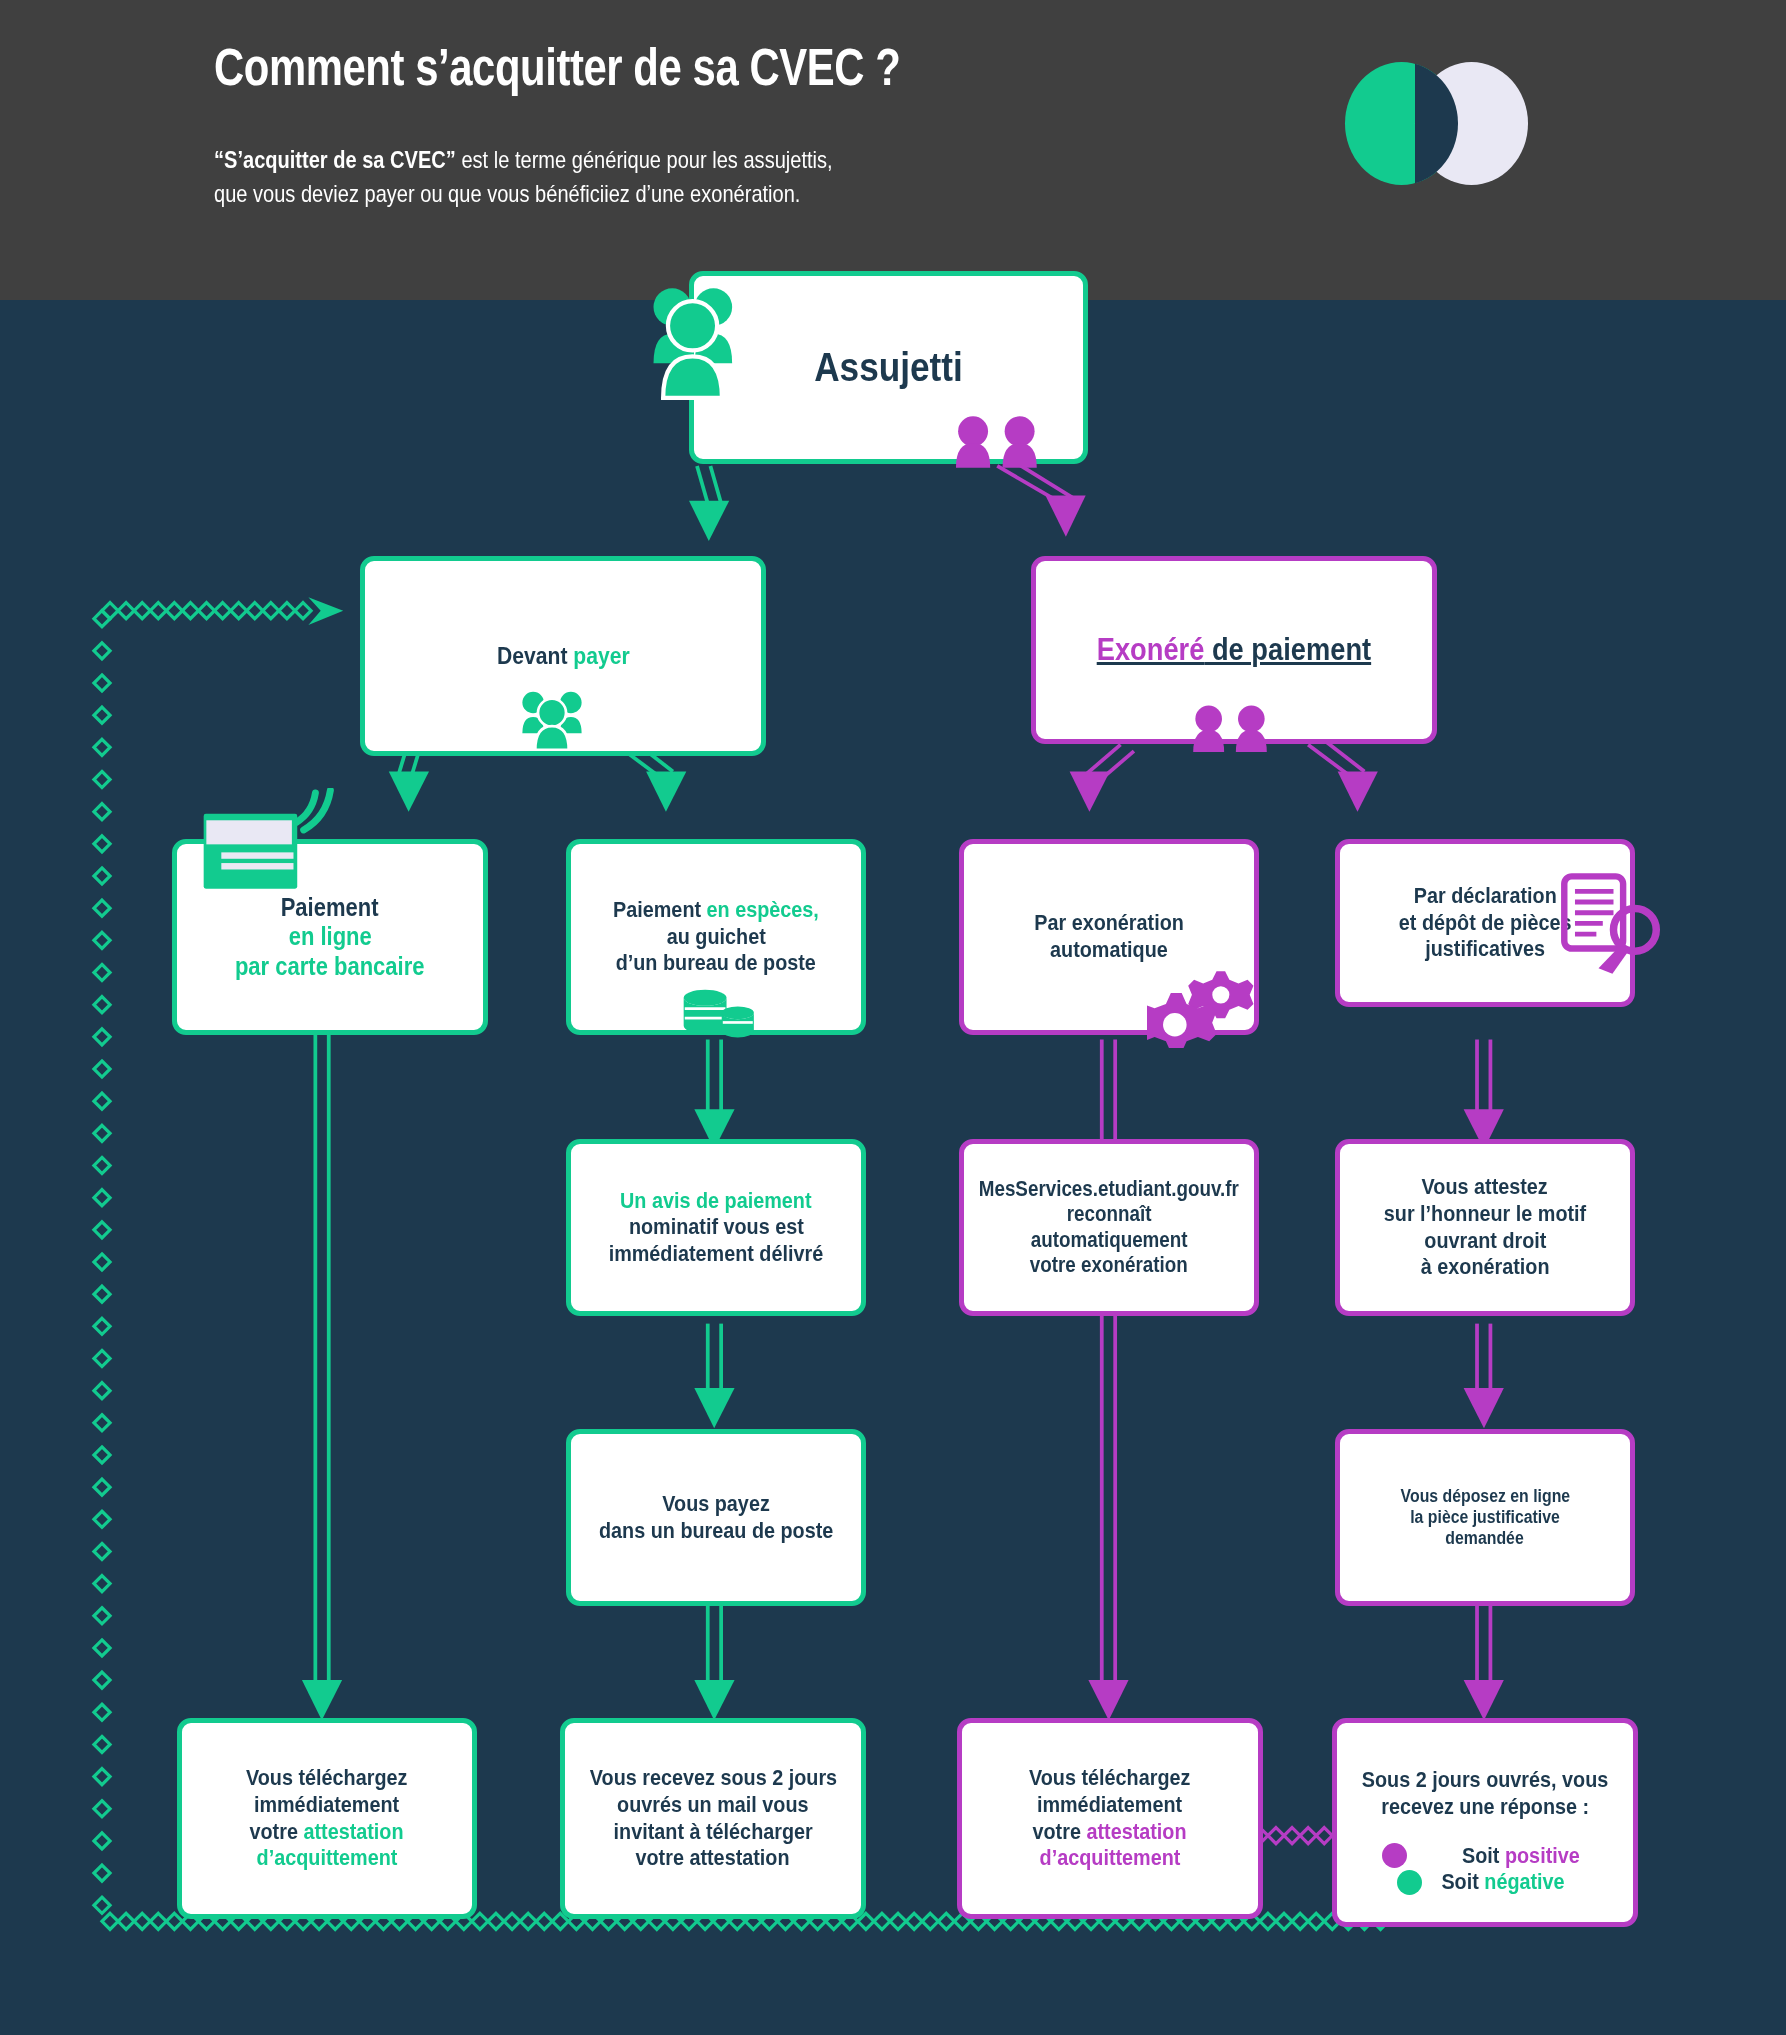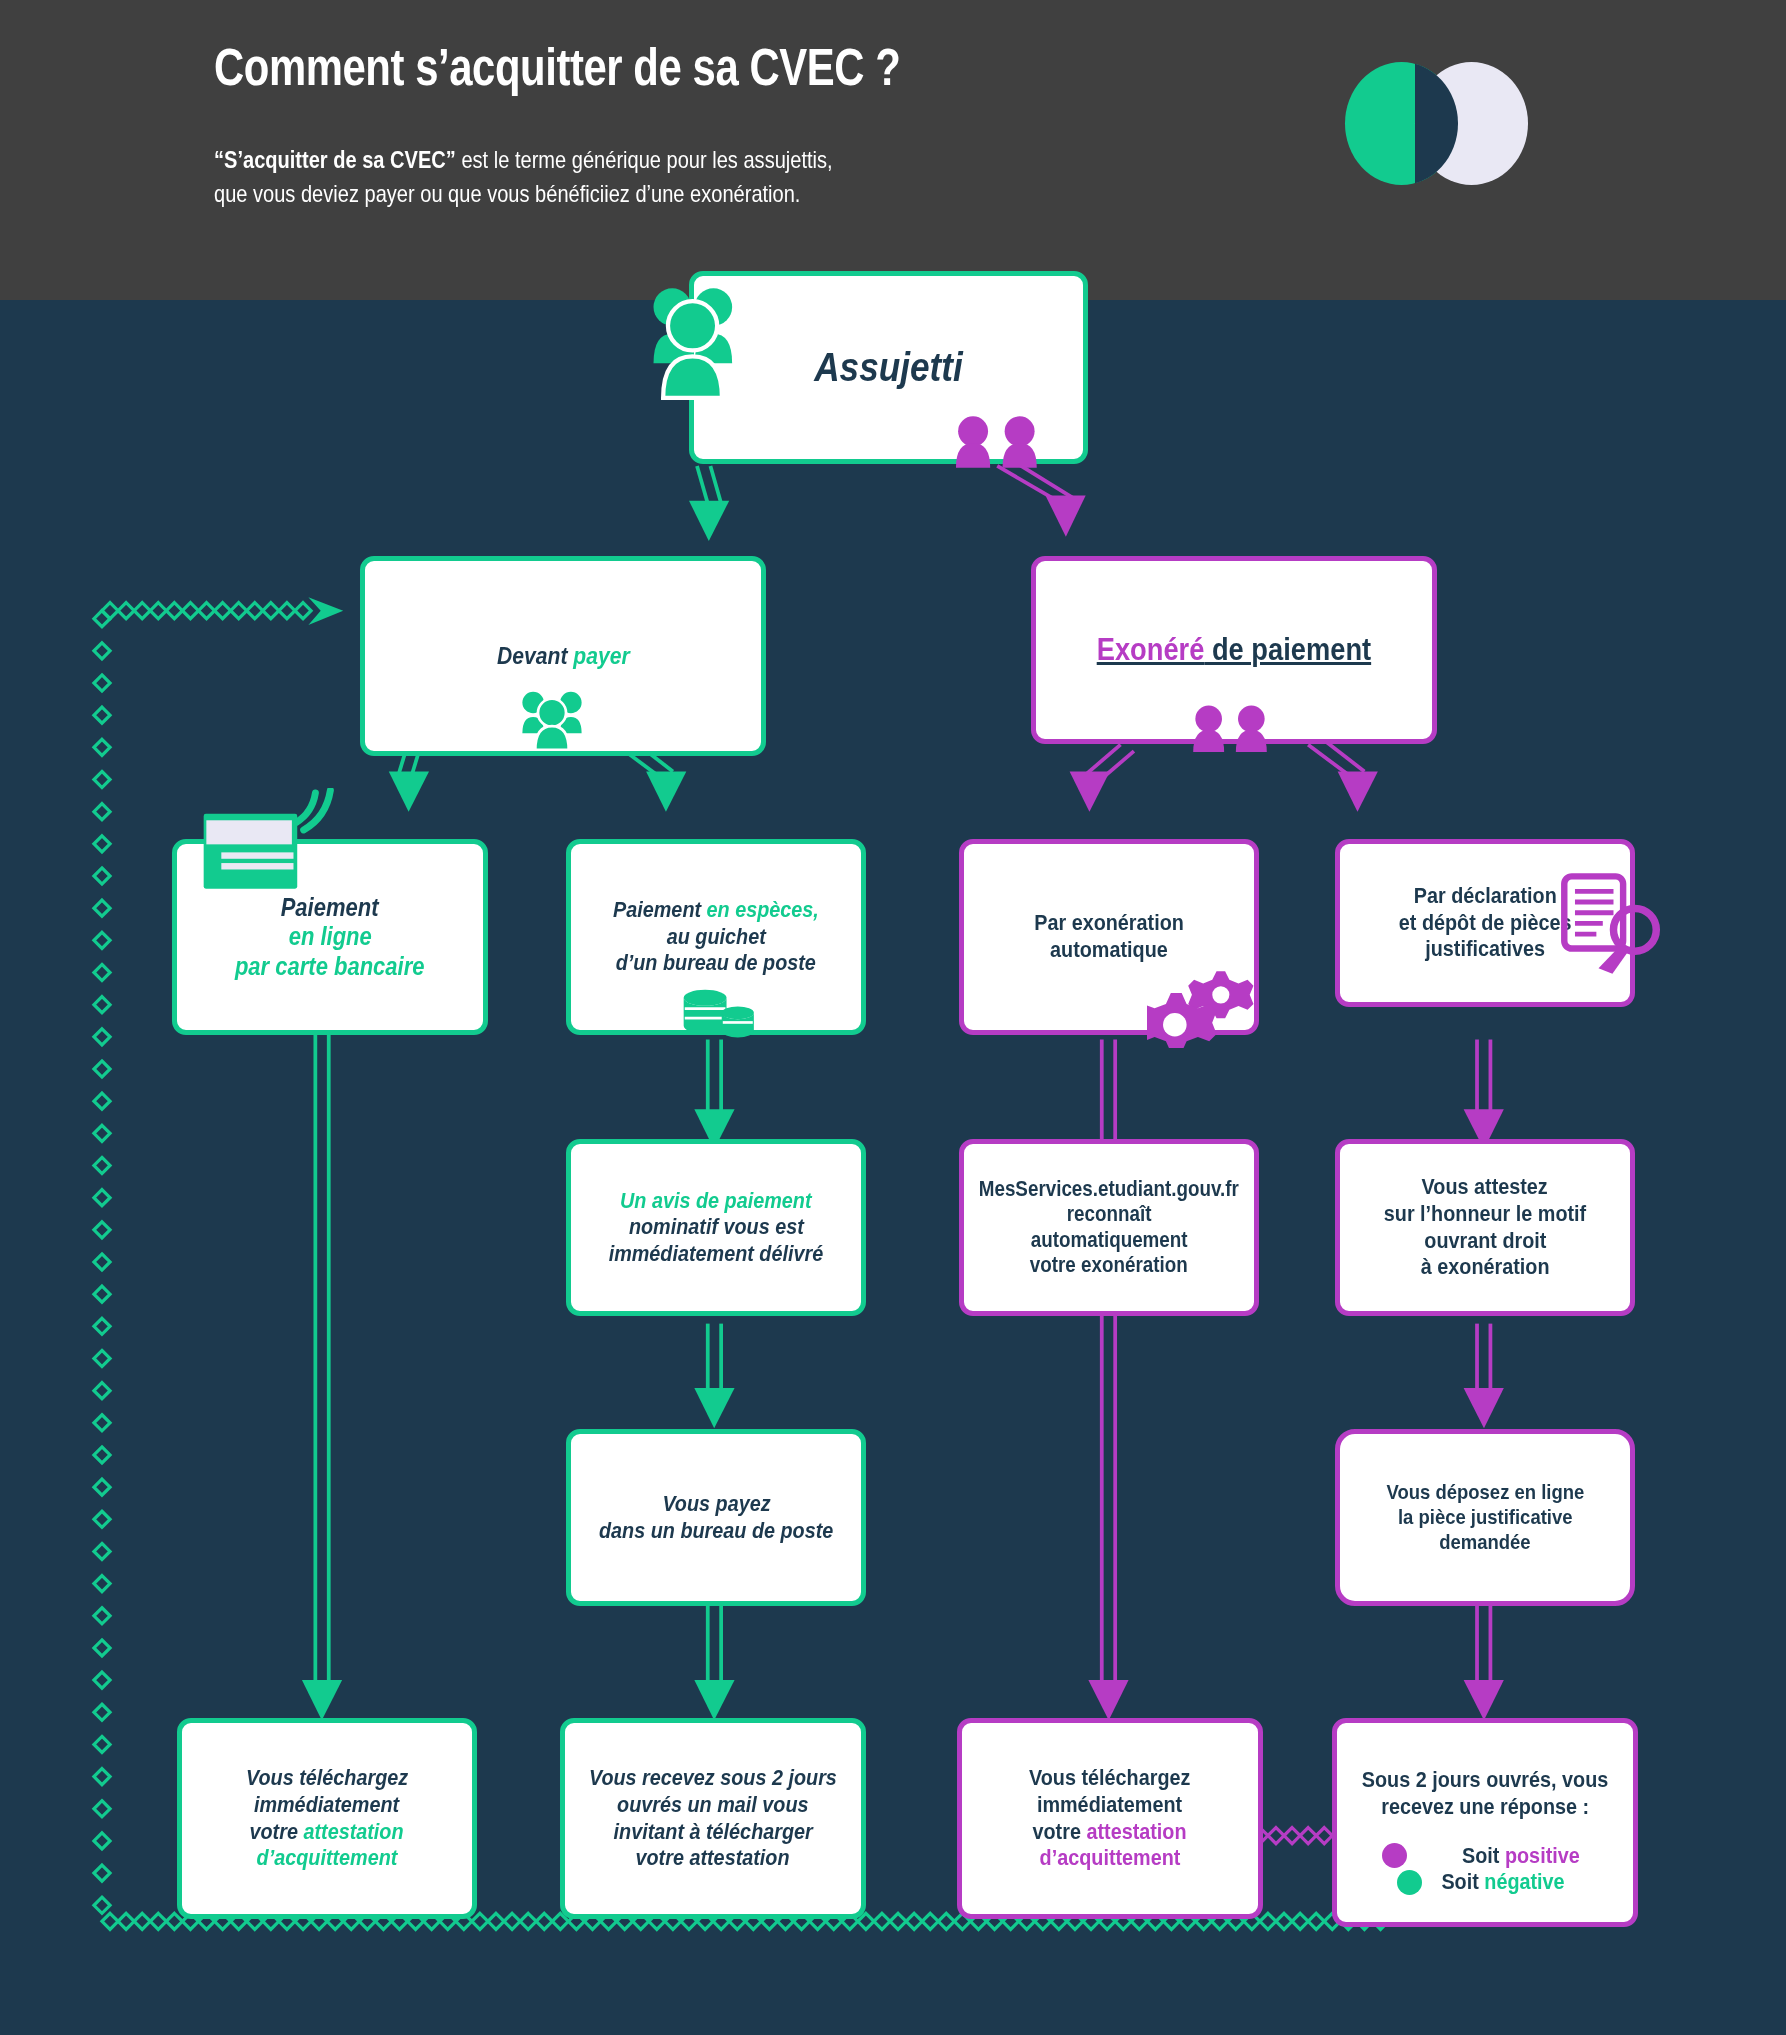--- a/index.html
+++ b/index.html
@@ -64,21 +64,21 @@
     background: #ffffff;
     border-radius: 14px;
     display: flex; align-items: center; justify-content: center;
     text-align: center;
     color: #1d394e;
     font-weight: bold;
     line-height: 1.18;
     padding: 9.6px 13px;
     z-index: 6;
   }
-  .node.green { border: 5.4px solid #12cb8f; font-style: italic; }
+  .node.green { border: 5.4px solid #12cb8f; }
   .node.purple { border: 5.4px solid #b63cc4; }
   .t-green { color: #12cb8f; }
   .t-purple { color: #b63cc4; }
   .txt { transform: scaleX(0.88); transform-origin: center center; white-space: nowrap; }
 
   
   .conn { position: absolute; z-index: 2; }
 
   
   .bullet-row { display: flex; align-items: center; gap: 11.8px; }
@@ -463,21 +463,21 @@
   <div class="txt">sur l’honneur le motif</div>
   <div class="txt">ouvrant droit</div>
   <div class="txt">à exonération</div>
 </div>
 
 <div class="node green" style="left:566px;top:1429px;width:300px;height:177px;font-size:22.5px;flex-direction:column;">
   <div class="txt">Vous payez</div>
   <div class="txt">dans un bureau de poste</div>
 </div>
 
-<div class="node purple" style="left:1335px;top:1429px;width:300px;height:177px;font-size:21px;flex-direction:column;border-radius:20px;">
+<div class="node purple" style="left:1335px;top:1429px;width:300px;height:177px;font-size:18px;flex-direction:column;">
   <div class="txt">Vous déposez en ligne</div>
   <div class="txt">la pièce justificative</div>
   <div class="txt">demandée</div>
 </div>
 
 <div class="node green" style="left:177px;top:1718px;width:300px;height:201px;font-size:22.5px;flex-direction:column;">
   <div class="txt">Vous téléchargez</div>
   <div class="txt">immédiatement</div>
   <div class="txt"><span>votre </span><span class="t-green">attestation</span></div>
   <div class="txt t-green">d’acquittement</div>

